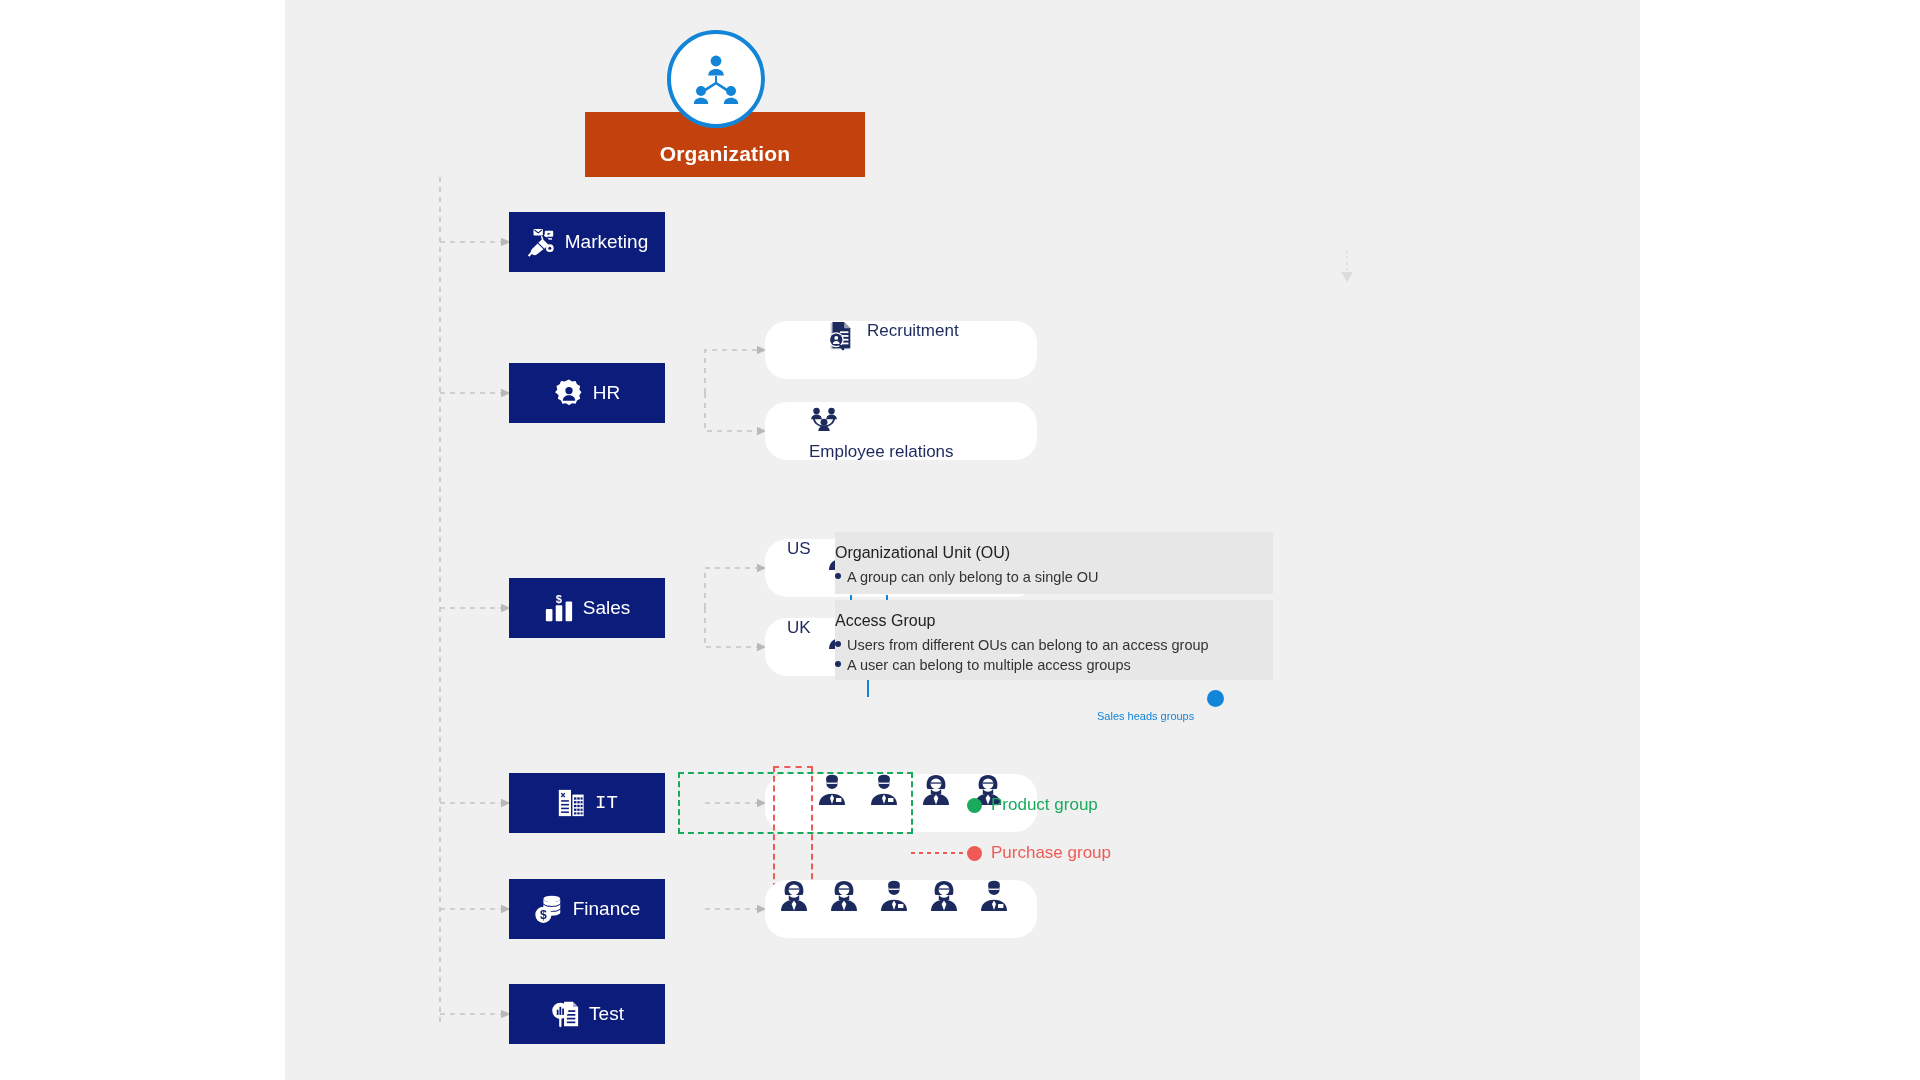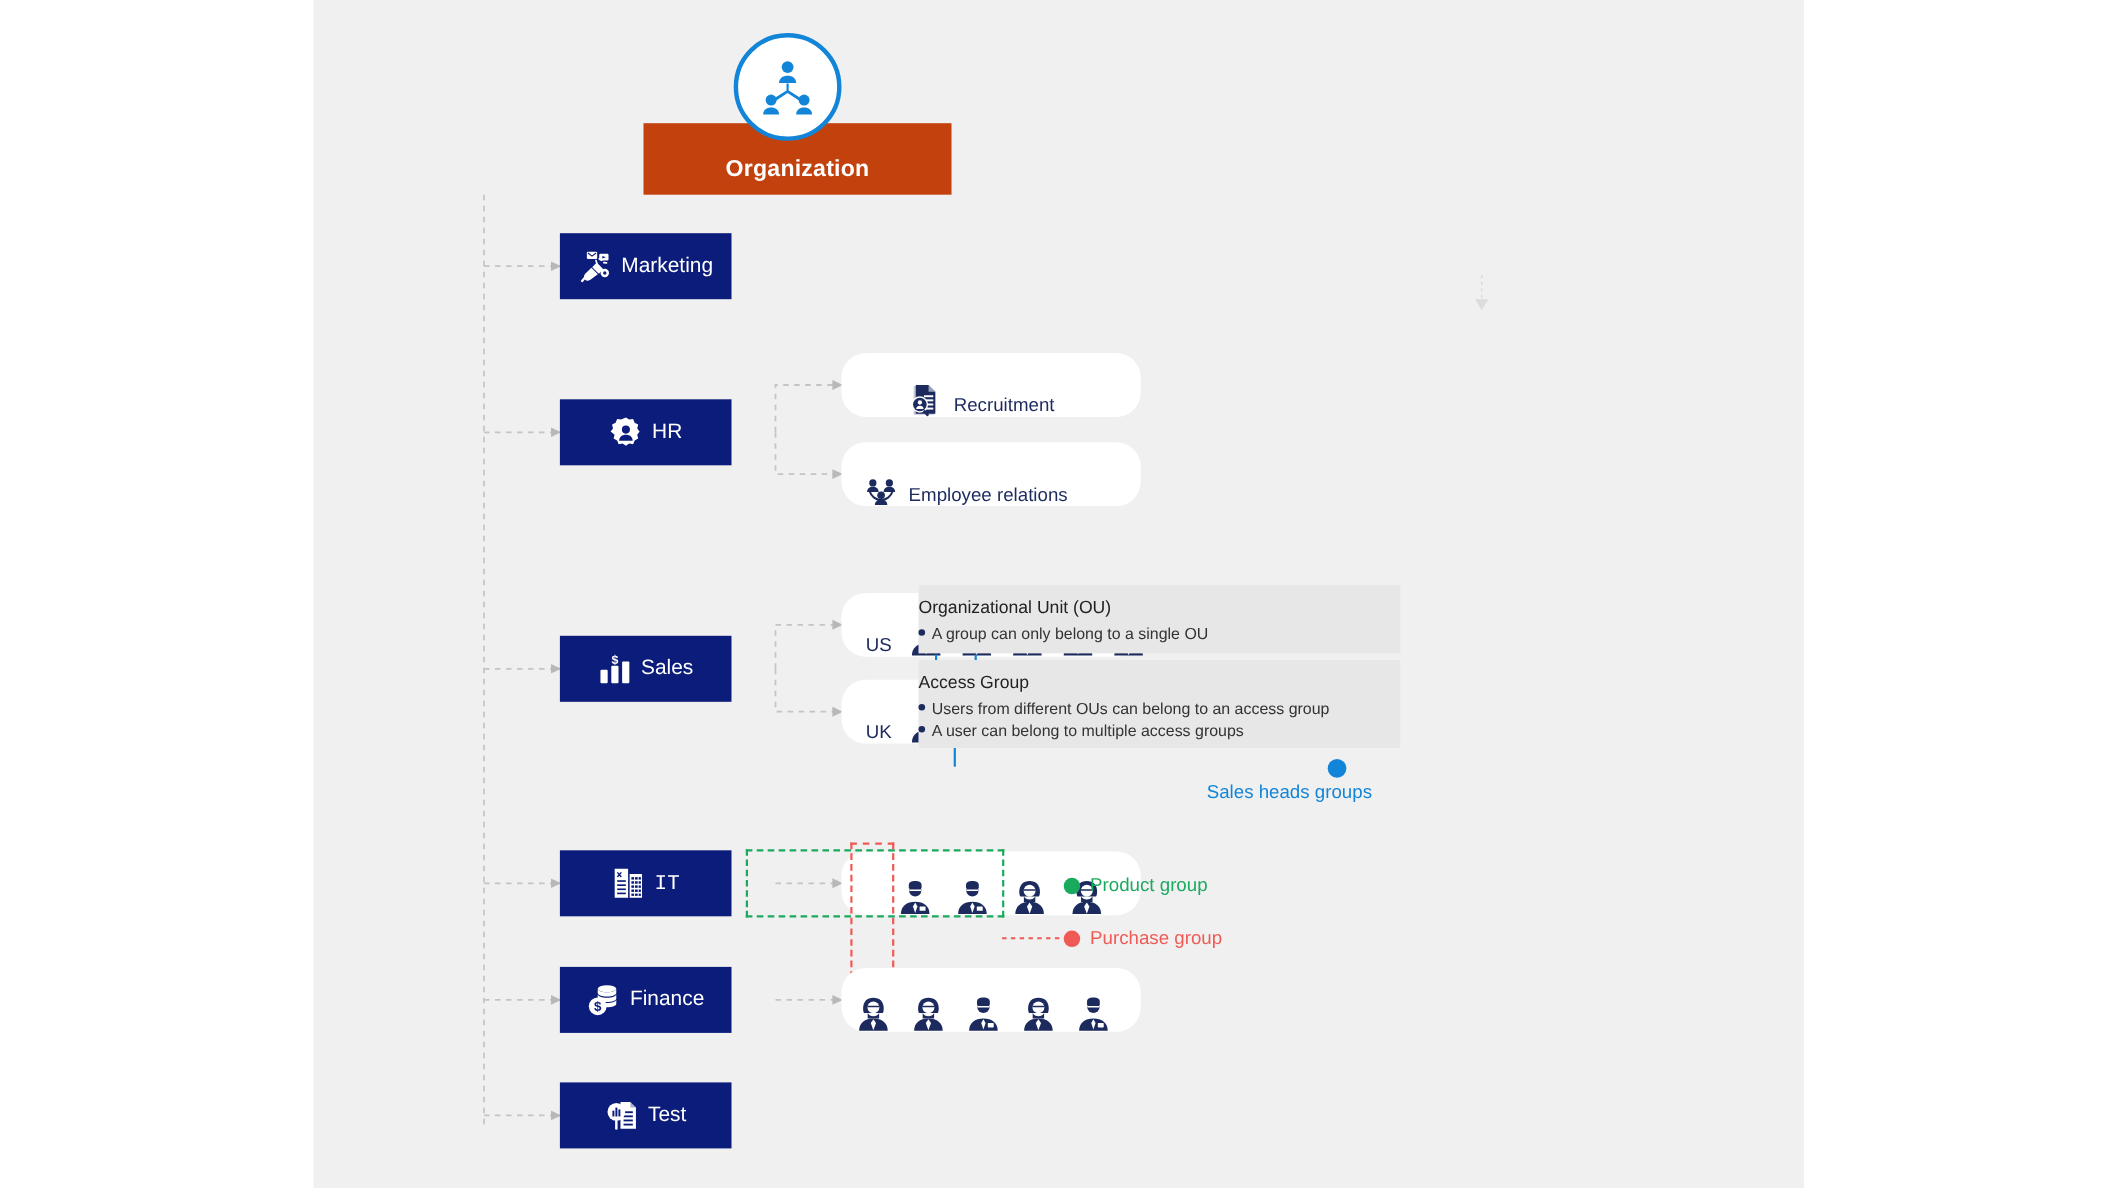--- a/index.html
+++ b/index.html
@@ -54,21 +54,21 @@
   .dept .dept-label {
     font-size: 19px;
     color: #ffffff;
     white-space: nowrap;
   }
   .dept .ico { width: 30px; height: 30px; flex: 0 0 30px; display:block; }
 
   
   .subbox {
     background: #ffffff;
-    display: flex; align-items: flex-end; border-radius: 22px;
+    display: flex; align-items: flex-start; border-radius: 22px;
   }
   .subbox .sub-label {
     font-size: 17px;
     color: #1c2a5e;
     white-space: nowrap;
   }
   .sub-ico { width: 30px; height: 30px; flex:0 0 30px; }
 
   
   .region-label {
@@ -101,21 +101,21 @@
   }
 
   
   .grp-cap { display: flex; align-items: center; gap: 9px; }
   .grp-cap .bullet { width: 15px; height: 15px; border-radius: 50%; flex: 0 0 15px; }
   .grp-cap .txt { font-size: 17px; white-space: nowrap; }
 
   #sales-heads-label {
     left: 812px; top: 710px;
     color: #1285d8;
-    font-size: 17px;
+    font-size: 11px;
     white-space: nowrap;
   }
   #sales-heads-dot {
     left: 922px; top: 690px;
     width: 17px; height: 17px; border-radius: 50%;
     background: #1285d8;
   }
 
   
   .dash-rect { border-style: dashed; border-width: 2px; background: transparent; }
@@ -226,21 +226,21 @@
         <circle cx="12" cy="20" r="8" fill="#ffffff"></circle>
         <circle cx="12" cy="20" r="6.6"></circle>
         <circle cx="12" cy="18" r="2.1" fill="#ffffff"></circle>
         <path d="M8.4 24.4c0-2.1 1.6-3.2 3.6-3.2s3.6 1.1 3.6 3.2z" fill="#ffffff"></path>
         <rect x="16.6" y="24.8" width="2.6" height="7" rx="1.3" transform="rotate(-42 17.9 28.3)"></rect>
       </g>
     </svg>
     <span class="sub-label">Recruitment</span>
   </div>
 
-  <div class="subbox abs" style="left:480px; top:402px; width:272px; height:58px; padding-left:21px; gap:10px;">
+  <div class="subbox abs" style="left:480px; top:402px; width:272px; height:58px; padding-left:44px; gap:10px;flex-direction:column;">
     <svg class="sub-ico" viewBox="0 0 32 32">
       <g fill="#1c2a5e">
         <path d="M5 18 A11.5 11.5 0 0 0 27 18" stroke="#1c2a5e" stroke-width="1.9" fill="none"></path>
         <circle cx="8" cy="9.6" r="3.5"></circle>
         <path d="M2.4 18.4c0-3.3 2.6-5 5.6-5s5.6 1.7 5.6 5z"></path>
         <circle cx="24" cy="9.6" r="3.5"></circle>
         <path d="M18.4 18.4c0-3.3 2.6-5 5.6-5s5.6 1.7 5.6 5z"></path>
         <circle cx="16" cy="21.6" r="3.7"></circle>
         <path d="M10 31c0-3.5 2.7-5.3 6-5.3s6 1.8 6 5.3z"></path>
       </g>

